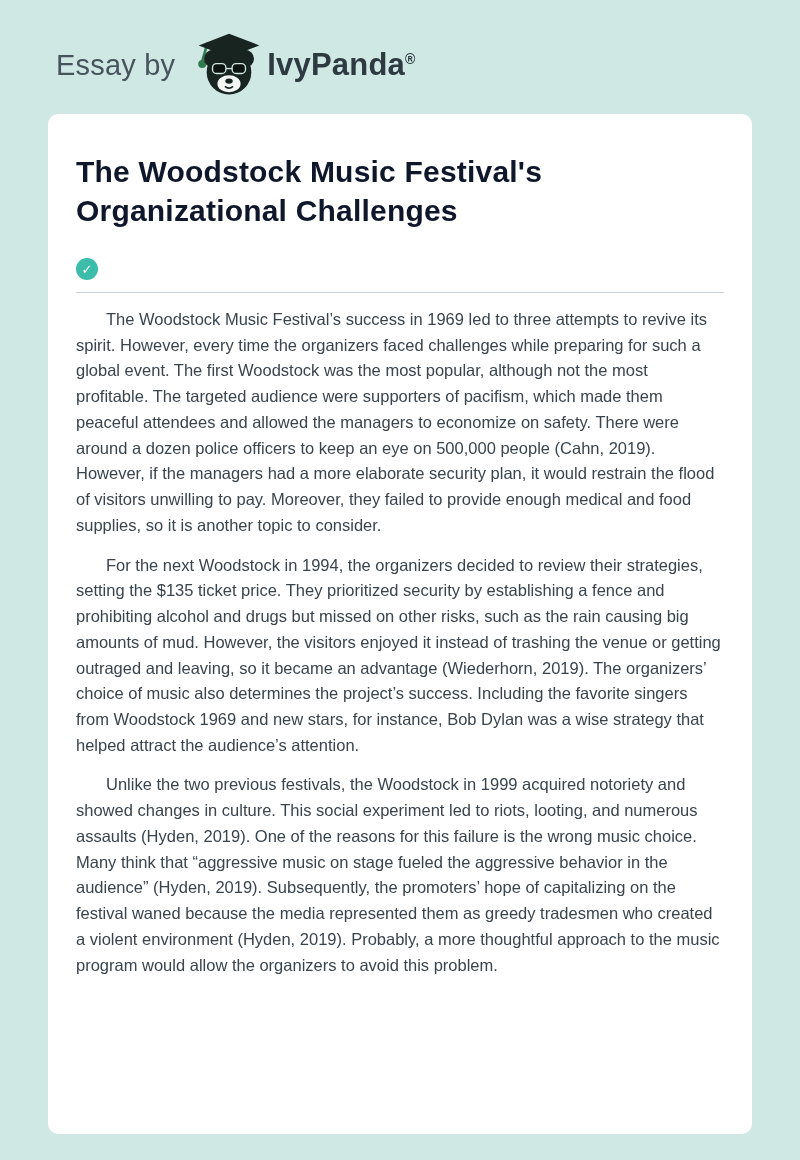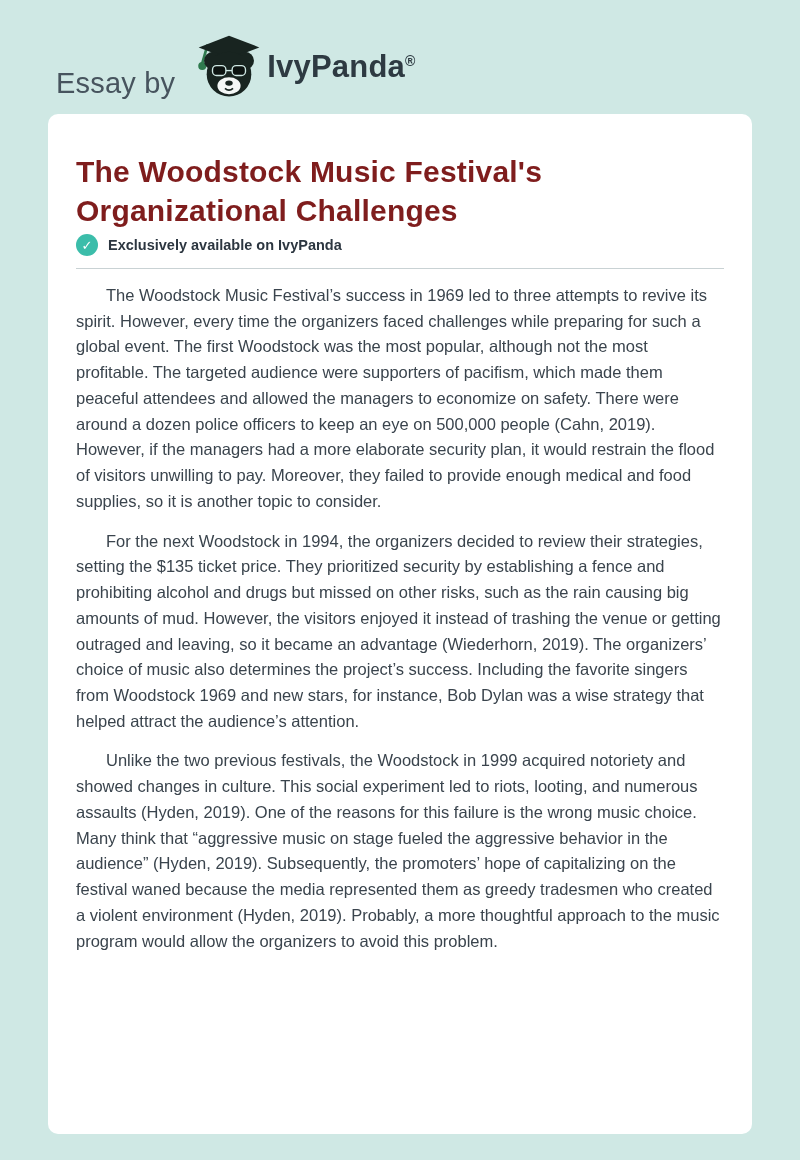--- a/index.html
+++ b/index.html
@@ -6,21 +6,21 @@
   html, body { margin: 0; padding: 0; }
   body {
     width: 800px;
     height: 1160px;
     overflow: hidden;
     background: #cfe8e4;
     font-family: "Liberation Sans", "DejaVu Sans", sans-serif;
   }
   .header {
     display: flex;
-    align-items: flex-end;
+    align-items: center;
     padding: 30px 0 0 56px;
     height: 100px;
   }
   .essay-by {
     font-size: 29px;
     color: #47545e;
     letter-spacing: 0.2px;
   }
   .brand {
     display: flex;
@@ -38,25 +38,25 @@
   .brand-name sup { font-size: 14px; font-weight: bold; }
   .card {
     width: 704px;
     margin: 14px auto 0;
     background: #ffffff;
     border-radius: 10px;
     padding: 38px 28px 70px;
     min-height: 1020px;
   }
   .title {
-    margin: 0 0 4px;
+    margin: 0 0 28px;
     font-size: 30px;
     line-height: 1.3;
     font-weight: bold;
-    color: #7f1d1d;
+    color: #0f172a;
     letter-spacing: 0.2px;
   }
   .availability {
     display: flex;
     align-items: center;
     gap: 10px;
     margin: 0 0 12px;
   }
   .check {
     flex: 0 0 auto;
@@ -116,21 +116,20 @@
       </span>
       <span class="brand-name"><span>IvyPanda</span><sup>®</sup></span>
     </div>
   </header>
 
   <main class="card">
     <h1 class="title">The Woodstock Music Festival's Organizational Challenges</h1>
 
     <div class="availability">
       <span class="check">✓</span>
-      <span class="avail-text">Exclusively available on IvyPanda</span>
     </div>
 
     <hr class="divider">
 
     <p class="para">The Woodstock Music Festival’s success in 1969 led to three attempts to revive its spirit. However, every time the organizers faced challenges while preparing for such a global event. The first Woodstock was the most popular, although not the most profitable. The targeted audience were supporters of pacifism, which made them peaceful attendees and allowed the managers to economize on safety. There were around a dozen police officers to keep an eye on 500,000 people (Cahn, 2019). However, if the managers had a more elaborate security plan, it would restrain the flood of visitors unwilling to pay. Moreover, they failed to provide enough medical and food supplies, so it is another topic to consider.</p>
     <p class="para">For the next Woodstock in 1994, the organizers decided to review their strategies, setting the $135 ticket price. They prioritized security by establishing a fence and prohibiting alcohol and drugs but missed on other risks, such as the rain causing big amounts of mud. However, the visitors enjoyed it instead of trashing the venue or getting outraged and leaving, so it became an advantage (Wiederhorn, 2019). The organizers’ choice of music also determines the project’s success. Including the favorite singers from Woodstock 1969 and new stars, for instance, Bob Dylan was a wise strategy that helped attract the audience’s attention.</p>
     <p class="para">Unlike the two previous festivals, the Woodstock in 1999 acquired notoriety and showed changes in culture. This social experiment led to riots, looting, and numerous assaults (Hyden, 2019). One of the reasons for this failure is the wrong music choice. Many think that “aggressive music on stage fueled the aggressive behavior in the audience” (Hyden, 2019). Subsequently, the promoters’ hope of capitalizing on the festival waned because the media represented them as greedy tradesmen who created a violent environment (Hyden, 2019). Probably, a more thoughtful approach to the music program would allow the organizers to avoid this problem.</p>
   </main>
 
 </div>

